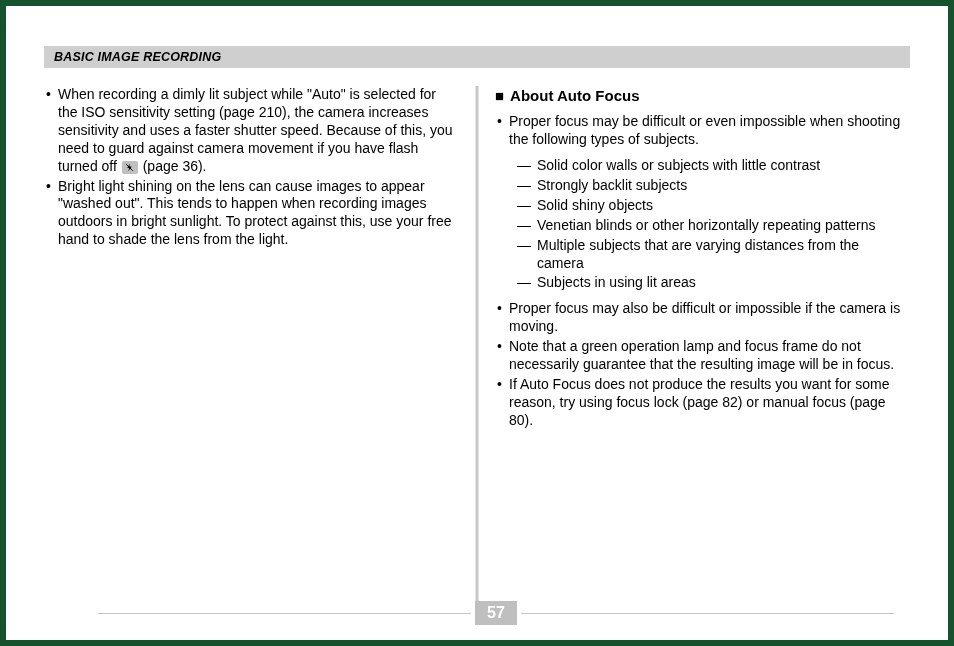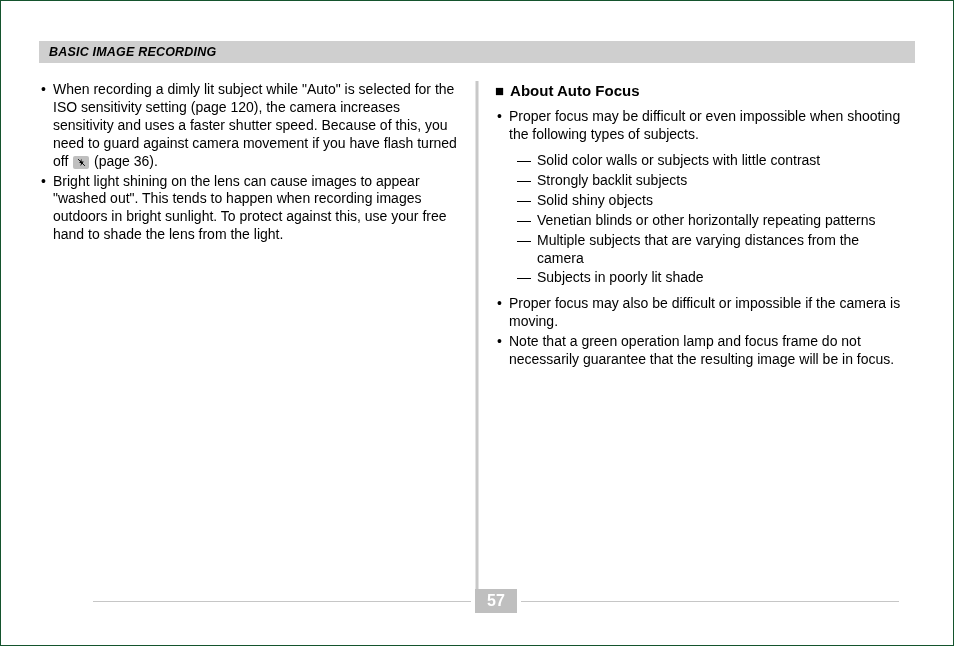--- a/index.html
+++ b/index.html
@@ -11,21 +11,21 @@
     font-family: "Helvetica Neue", Helvetica, Arial, sans-serif;
     color: #000;
     font-size: 14px;
   }
   .page {
     position: relative;
     width: 954px;
     height: 646px;
     box-sizing: border-box;
     background: #fff;
-    border: 1px solid #14532d;
+    border: 6px solid #14532d;
     padding: 40px 38px 30px 38px;
   }
   .header-bar {
     background: #cfcfcf;
     height: 22px;
     display: flex;
     align-items: center;
     padding-left: 10px;
     margin-bottom: 18px;
     font-weight: bold;
@@ -113,21 +113,21 @@
   }
   .flash-icon svg {
     width: 9px;
     height: 11px;
     display: block;
   }
   .footer {
     position: absolute;
     left: 0;
     right: 0;
-    bottom: 32px;
+    bottom: 15px;
     display: flex;
     align-items: center;
     padding-left: 38px;
   }
   .footer-line-left,
   .footer-line-right {
     border-top: 1px solid #c6c6c6;
     flex: 1;
   }
   .footer-line-left { margin-left: 54px; margin-right: 0; }
@@ -152,21 +152,21 @@
 
   <div class="header-bar">
     <span>BASIC IMAGE RECORDING</span>
   </div>
 
   <div class="columns">
 
     <div class="col col-left">
       <ul class="bullet-list">
         <li>
-          <span>When recording a dimly lit subject while "Auto" is selected for the ISO sensitivity setting (page 120), the camera increases sensitivity and uses a faster shutter speed. Because of this, you need to guard against camera movement if you have flash turned off </span>
+          <span>When recording a dimly lit subject while "Auto" is selected for the ISO sensitivity setting (page 210), the camera increases sensitivity and uses a faster shutter speed. Because of this, you need to guard against camera movement if you have flash turned off </span>
           <span class="flash-icon">
             <svg viewBox="0 0 24 24" aria-hidden="true">
               <path d="M12 2 L6 13 L11 13 L9 22 L18 9 L12 9 Z" fill="#000"></path>
               <line x1="3" y1="3" x2="21" y2="21" stroke="#000" stroke-width="2.5"></line>
             </svg>
           </span>
           <span> (page 36).</span>
         </li>
         <li>
           <span>Bright light shining on the lens can cause images to appear "washed out". This tends to happen when recording images outdoors in bright sunlight. To protect against this, use your free hand to shade the lens from the light.</span>
@@ -183,25 +183,26 @@
       </div>
       <ul class="bullet-list">
         <li>
           <span>Proper focus may be difficult or even impossible when shooting the following types of subjects.</span>
           <ul class="dash-list">
             <li><span>Solid color walls or subjects with little contrast</span></li>
             <li><span>Strongly backlit subjects</span></li>
             <li><span>Solid shiny objects</span></li>
             <li><span>Venetian blinds or other horizontally repeating patterns</span></li>
             <li><span>Multiple subjects that are varying distances from the camera</span></li>
-            <li><span>Subjects in poorly lit shade</span></li>
+            <li><span>Subjects in using lit areas</span></li>
           </ul>
         </li>
         <li><span>Proper focus may also be difficult or impossible if the camera is moving.</span></li>
         <li><span>Note that a green operation lamp and focus frame do not necessarily guarantee that the resulting image will be in focus.</span></li>
+        <li><span>If Auto Focus does not produce the results you want for some reason, try using focus lock (page 82) or manual focus (page 80).</span></li>
       </ul>
     </div>
 
   </div>
 
   <div class="footer">
     <div class="footer-line-left"></div>
     <div class="page-number">
       <span>57</span>
     </div>

